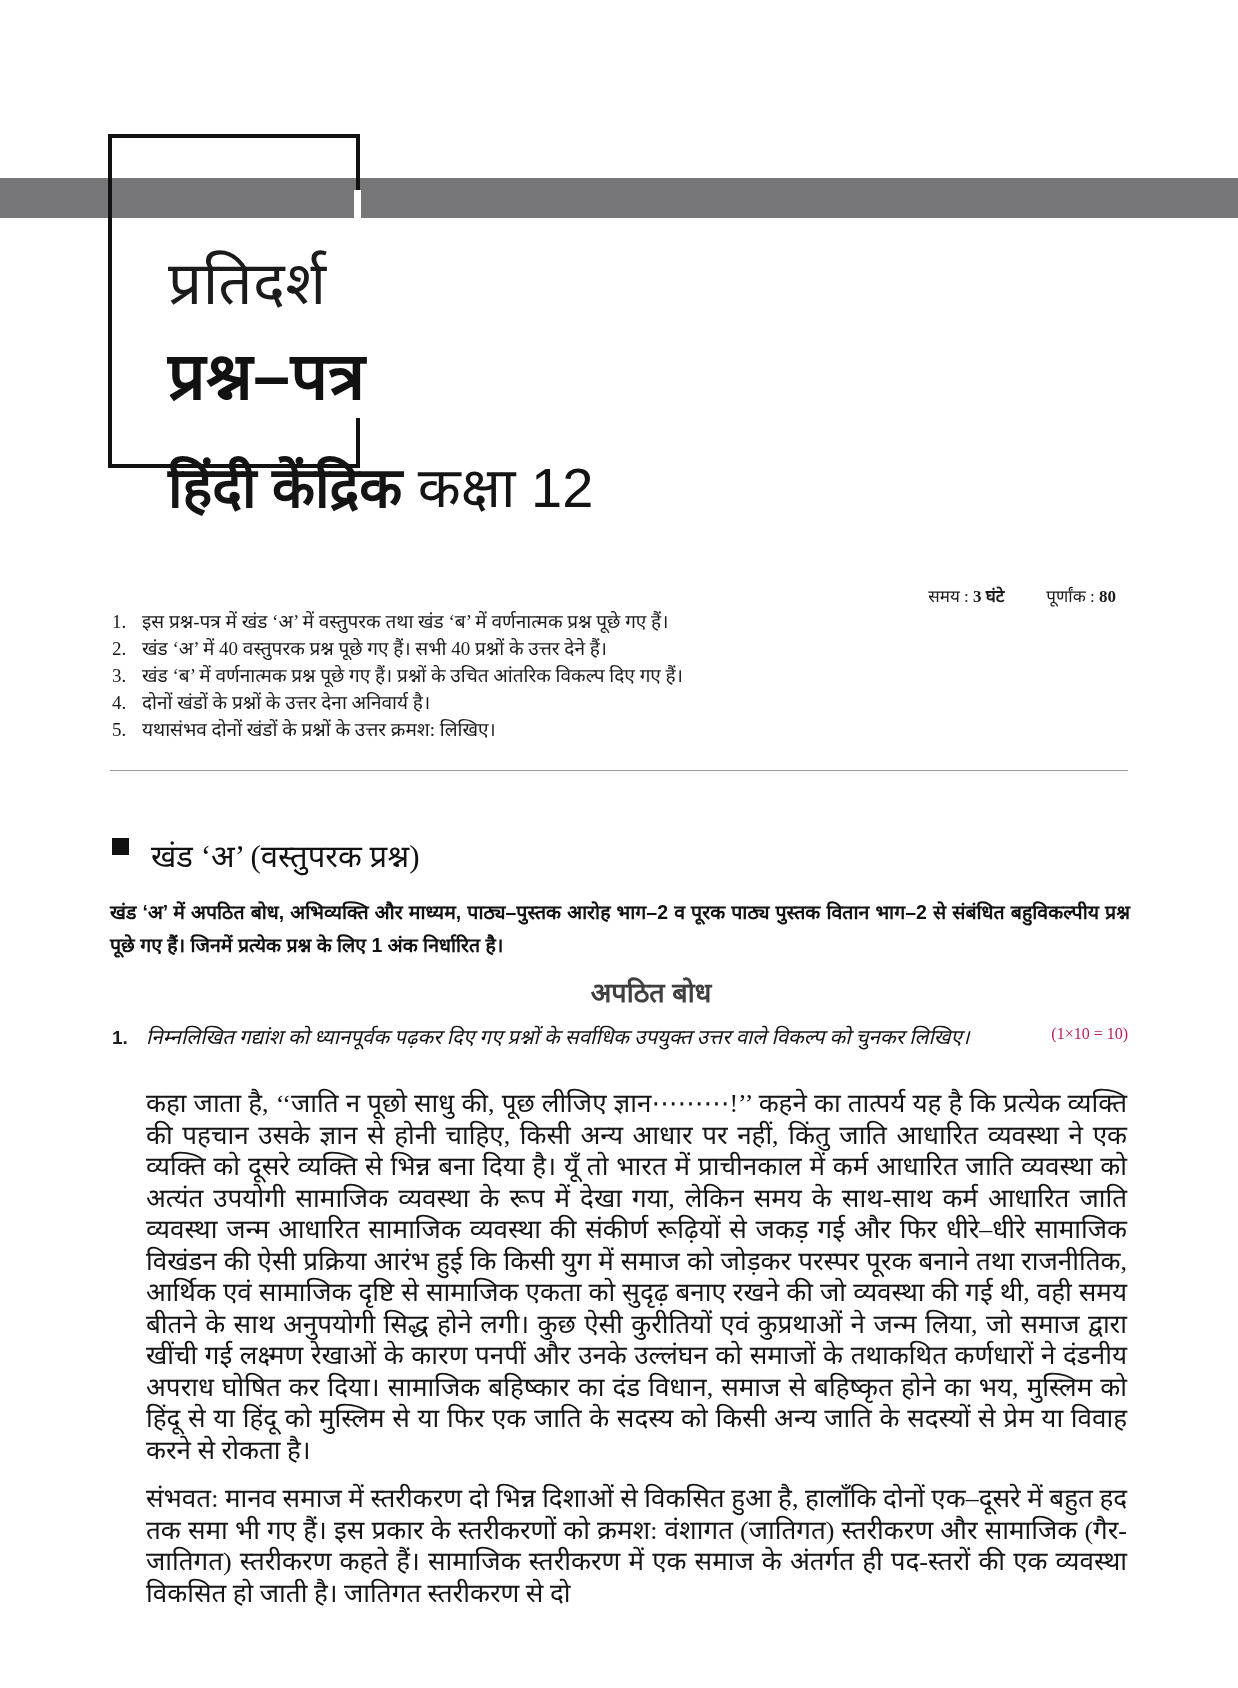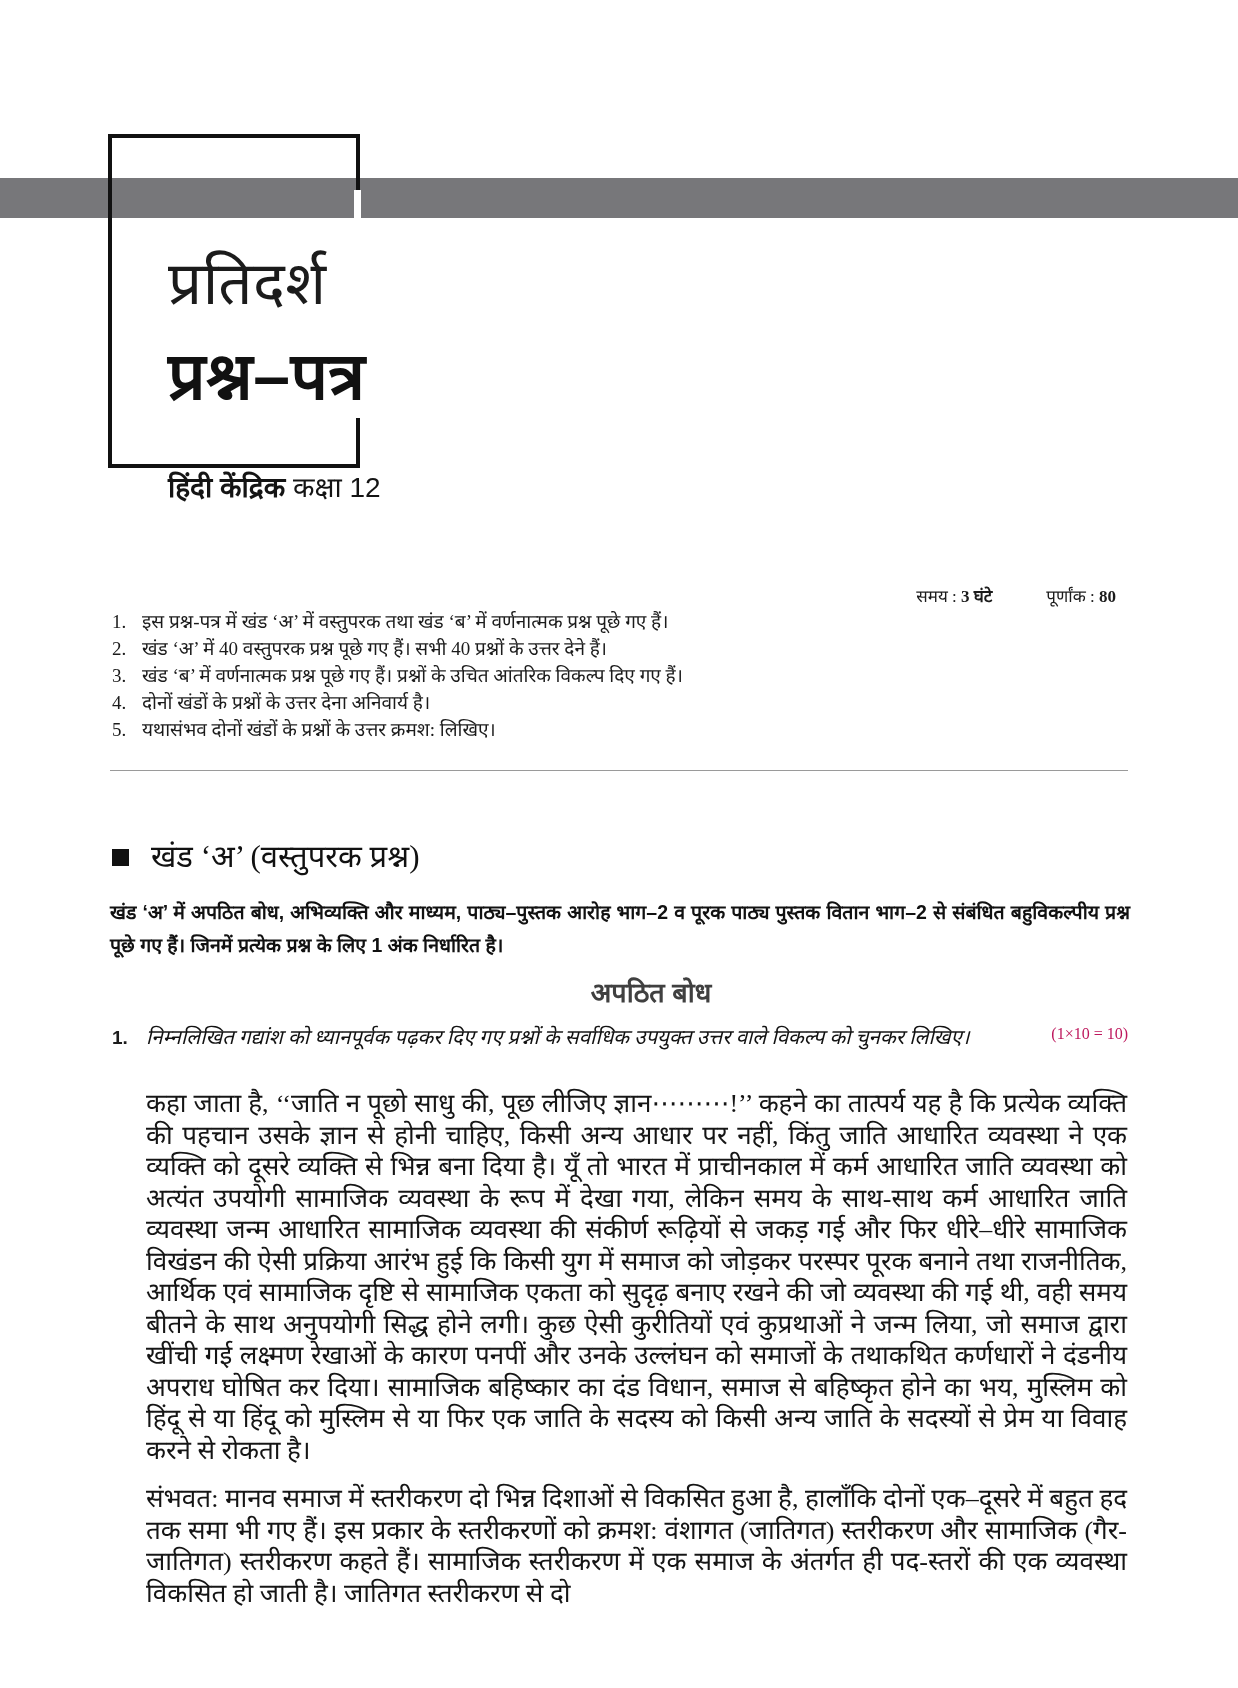--- a/index.html
+++ b/index.html
@@ -70,35 +70,35 @@
     font-family: "Liberation Sans", "DejaVu Sans", sans-serif;
     font-weight: 700;
     font-size: 66px;
     line-height: 80px;
     letter-spacing: 0.5px;
     color: #111111;
   }
   .subject-line {
     margin: 46px 0 0 168px;
     font-family: "Liberation Sans", "DejaVu Sans", sans-serif;
-    font-size: 28px;
+    font-size: 56px;
     line-height: 52px;
     color: #141414;
   }
   .subject-line .bold {
     font-weight: 700;
   }
 
   
   .meta-row {
     position: absolute;
     right: 122px;
     top: 586px;
     display: flex;
-    gap: 54px;
+    gap: 42px;
     font-family: "Liberation Serif", "DejaVu Serif", serif;
     font-size: 17px;
     line-height: 22px;
     color: #1b1b1b;
     z-index: 5;
   }
   .meta-row b { font-weight: 700; }
 
   
   .instructions {
@@ -140,21 +140,20 @@
     height: 1px;
     background: #9a9a9a;
   }
 
   
   .section-head {
     position: absolute;
     left: 112px;
     top: 838px;
     display: flex;
-    align-items: center;
     gap: 22px;
   }
   .bullet-square {
     width: 17px;
     height: 17px;
     background: #111111;
     flex: 0 0 17px;
   }
   .section-head .sh-text {
     font-family: "Liberation Serif", "DejaVu Serif", serif;

